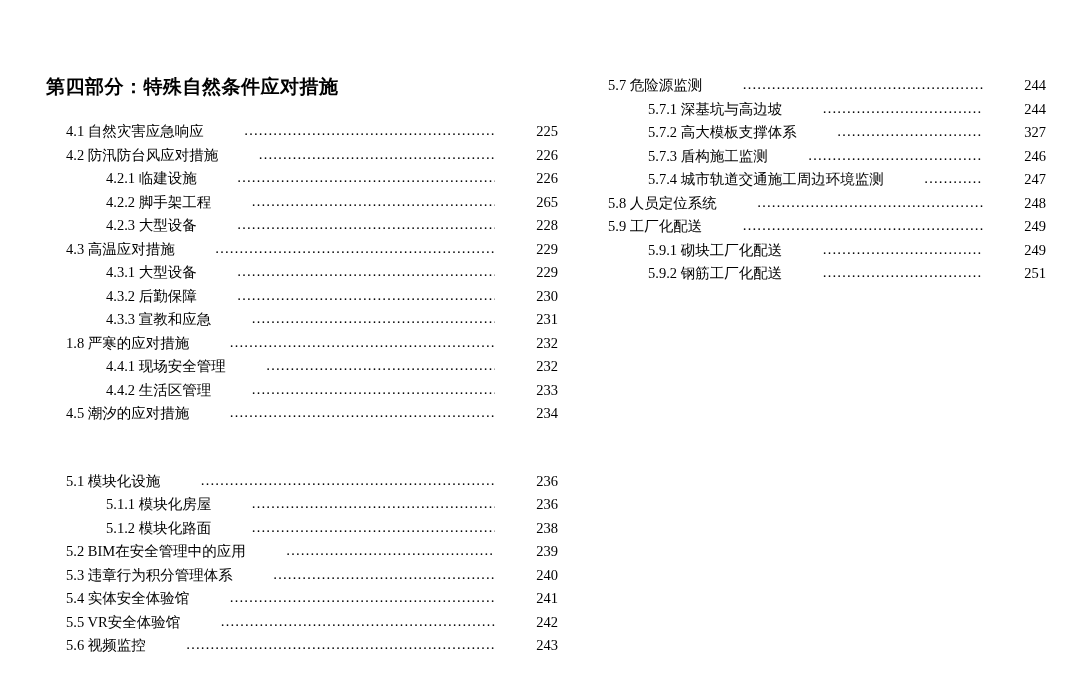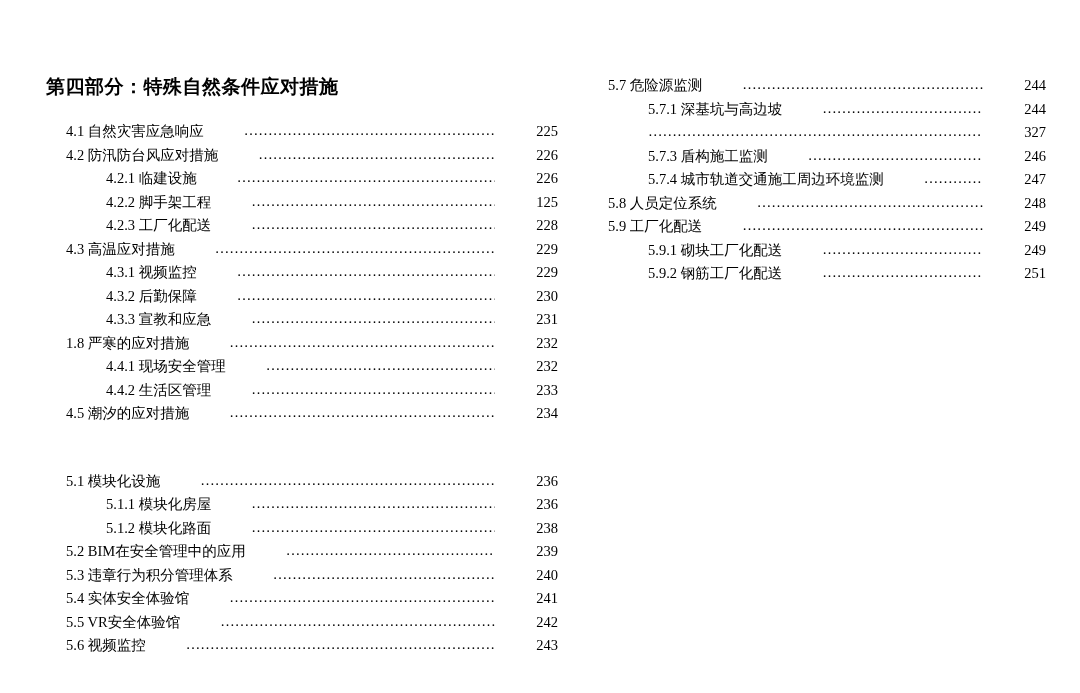--- a/index.html
+++ b/index.html
@@ -102,34 +102,34 @@
           <span class="toc-page">226</span>
         </li>
         <li class="toc-entry lvl2">
           <span class="toc-title">4.2.1 临建设施</span>
           <span class="toc-dots">………………………………………………………………………………………………………………………………………………</span>
           <span class="toc-page">226</span>
         </li>
         <li class="toc-entry lvl2">
           <span class="toc-title">4.2.2 脚手架工程</span>
           <span class="toc-dots">………………………………………………………………………………………………………………………………………………</span>
-          <span class="toc-page">125</span>
-        </li>
-        <li class="toc-entry lvl2">
-          <span class="toc-title">4.2.3 工厂化配送</span>
+          <span class="toc-page">265</span>
+        </li>
+        <li class="toc-entry lvl2">
+          <span class="toc-title">4.2.3 大型设备</span>
           <span class="toc-dots">………………………………………………………………………………………………………………………………………………</span>
           <span class="toc-page">228</span>
         </li>
         <li class="toc-entry lvl1">
           <span class="toc-title">4.3 高温应对措施</span>
           <span class="toc-dots">………………………………………………………………………………………………………………………………………………</span>
           <span class="toc-page">229</span>
         </li>
         <li class="toc-entry lvl2">
-          <span class="toc-title">4.3.1 视频监控</span>
+          <span class="toc-title">4.3.1 大型设备</span>
           <span class="toc-dots">………………………………………………………………………………………………………………………………………………</span>
           <span class="toc-page">229</span>
         </li>
         <li class="toc-entry lvl2">
           <span class="toc-title">4.3.2 后勤保障</span>
           <span class="toc-dots">………………………………………………………………………………………………………………………………………………</span>
           <span class="toc-page">230</span>
         </li>
         <li class="toc-entry lvl2">
           <span class="toc-title">4.3.3 宣教和应急</span>
@@ -214,20 +214,21 @@
         <span class="toc-title">5.7 危险源监测</span>
         <span class="toc-dots">………………………………………………………………………………………………………………………………………………</span>
         <span class="toc-page">244</span>
       </li>
       <li class="toc-entry lvl2">
         <span class="toc-title">5.7.1 深基坑与高边坡</span>
         <span class="toc-dots">………………………………………………………………………………………………………………………………………………</span>
         <span class="toc-page">244</span>
       </li>
       <li class="toc-entry lvl2">
+        <span class="toc-title">5.7.2 高大模板支撑体系</span>
         <span class="toc-dots">………………………………………………………………………………………………………………………………………………</span>
         <span class="toc-page">327</span>
       </li>
       <li class="toc-entry lvl2">
         <span class="toc-title">5.7.3 盾构施工监测</span>
         <span class="toc-dots">………………………………………………………………………………………………………………………………………………</span>
         <span class="toc-page">246</span>
       </li>
       <li class="toc-entry lvl2">
         <span class="toc-title">5.7.4 城市轨道交通施工周边环境监测</span>

